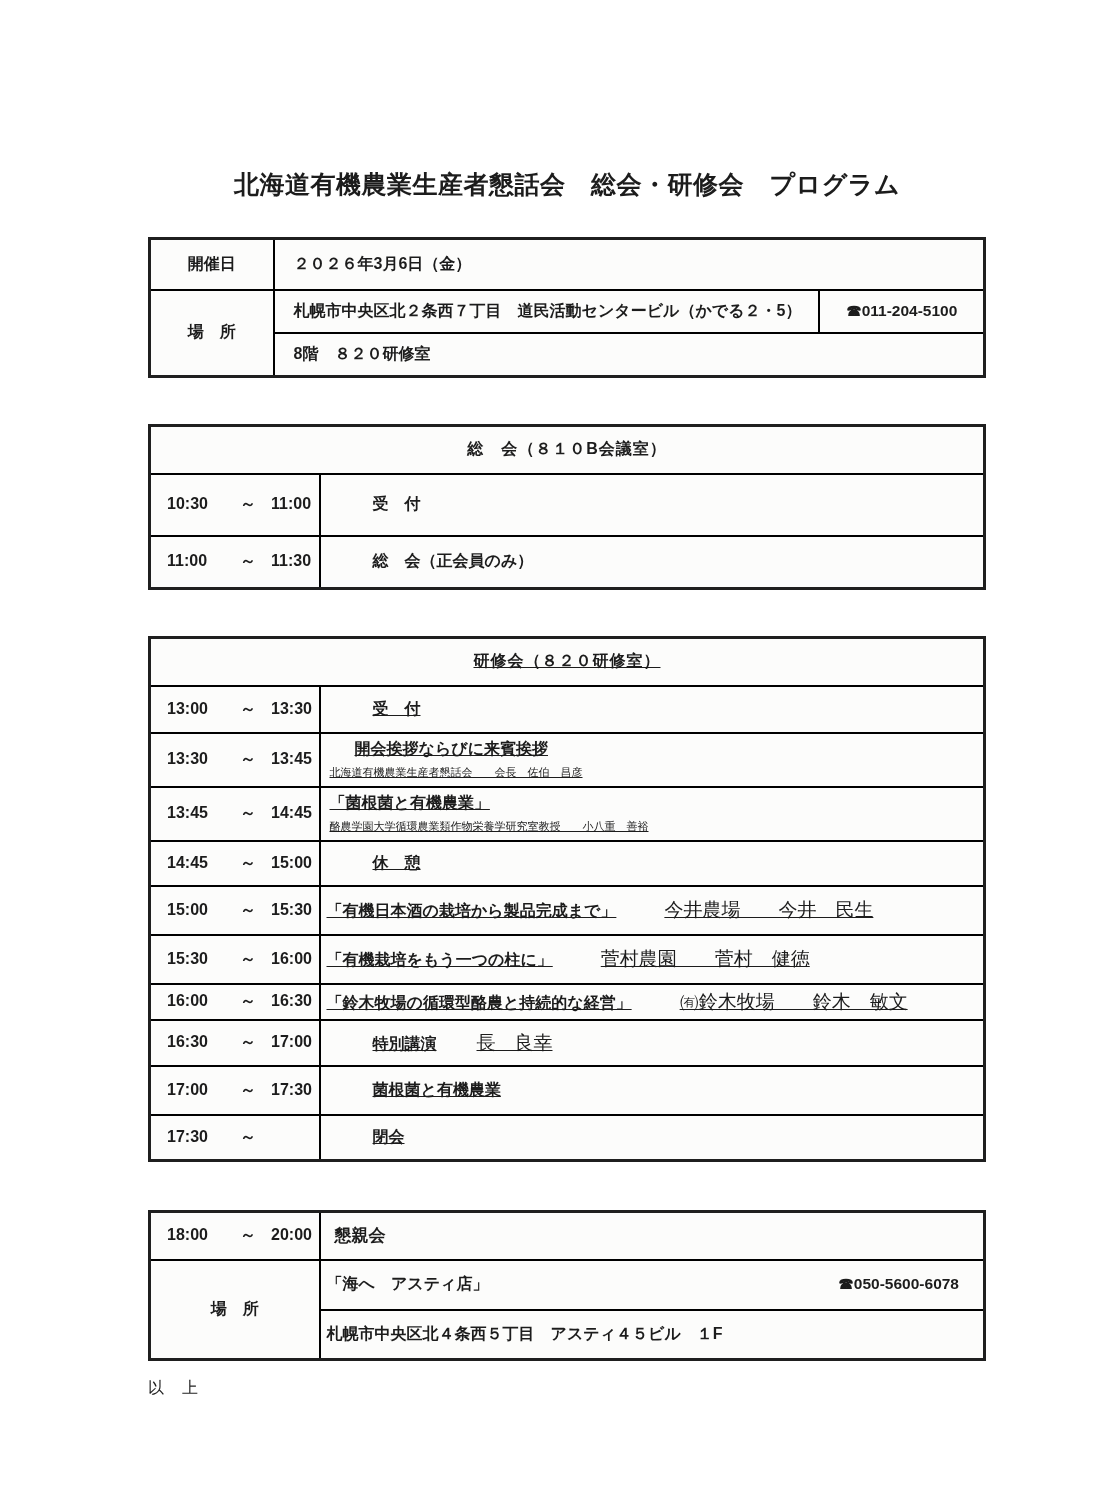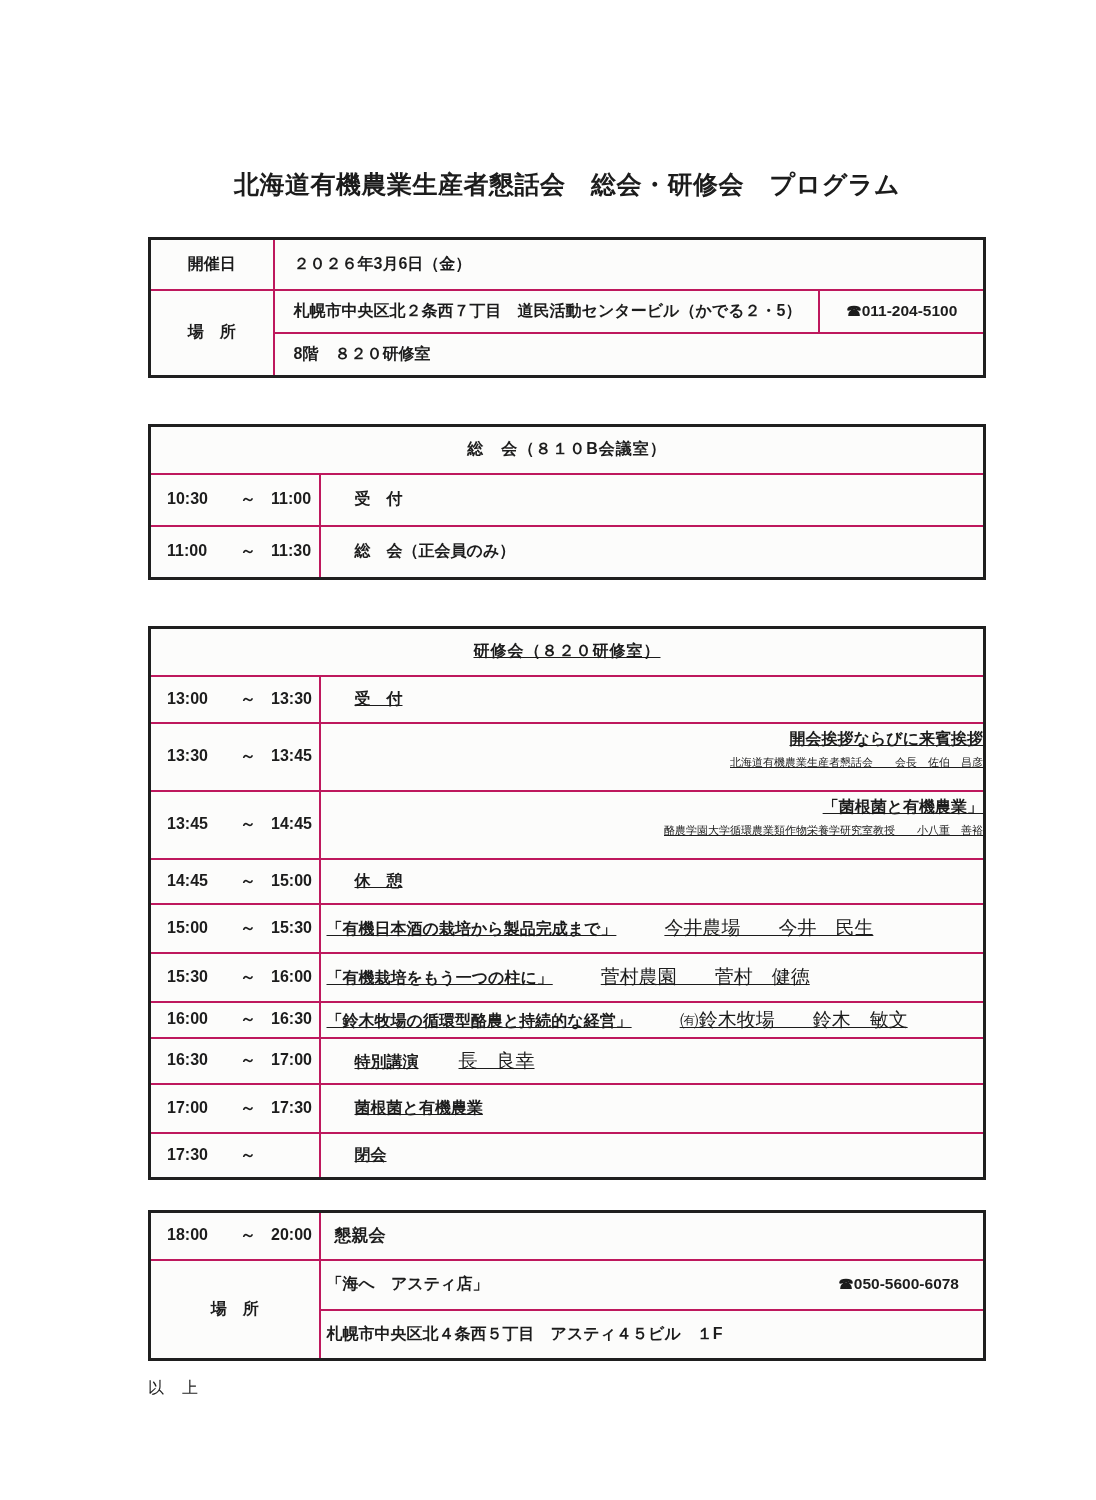--- a/index.html
+++ b/index.html
@@ -7,44 +7,44 @@
   body { width:1096px; height:1500px; position:relative;
          font-family:"Liberation Sans", sans-serif; color:#1c1c1c; }
   .sheet { position:absolute; inset:0; background:#ffffff; overflow:hidden; }
   .content { position:absolute; left:148px; top:0; width:838px; }
 
   .page-title { margin-top:168px; text-align:center;
                 font-size:25px; font-weight:bold; letter-spacing:0.5px; }
 
   table { border-collapse:collapse; width:100%; table-layout:fixed; }
   .tbl  { border:3px solid #1f1f1f; background:#fcfcfb; }
-  .tbl td { border:2px solid #be185d; font-size:16px; font-weight:bold;
+  .tbl td { border:2px solid #000000; font-size:16px; font-weight:bold;
             vertical-align:middle; overflow:hidden; white-space:nowrap; }
 
   
   .t1 { margin-top:36px; }
   .t1 .label { text-align:center; }
   .t1 .value { padding-left:19px; }
   .t1 .phone { text-align:center; font-size:15.5px; }
 
   
   .t2 { margin-top:46px; }
   .t3 { margin-top:46px;text-decoration:underline; }
-  .t4 { margin-top:30px;padding-left:32px; }
+  .t4 { margin-top:48px;padding-left:32px; }
 
   .hdr { text-align:center; font-size:18px; letter-spacing:1px; }
 
   .time { padding-left:16px; }
   .time .ts, .time .te { display:inline-block; width:58px; }
   .time .tt { display:inline-block; width:46px; text-align:center; }
 
   .cell { padding-left:6px; }
-  .ind  { padding-left:34px; }   
-
-  .two { padding-top:3px; padding-bottom:16px;text-align:right; }
+  .ind  { padding-left:52px; }   
+
+  .two { padding-top:3px; padding-bottom:2px; }
   .two .lt { padding-left:28px; line-height:23px; }
   .two .lt.br { padding-left:3px; }
   .two .ls { padding-left:3px; font-weight:normal; font-size:11px; line-height:24px; }
 
   .sp { font-weight:normal; font-size:19px; margin-left:48px; }
   .sp.near { margin-left:40px; }
 
   
   .t4 .event { padding-left:14px; font-size:17px; }
   .t4 .label { text-align:center; }
@@ -87,21 +87,21 @@
 
     <table class="tbl t2">
       <colgroup>
           <col style="width:170px">
           <col>
         </colgroup>
       <tbody>
           <tr style="height:48px">
         <td class="hdr" colspan="2">総　会（８１０B会議室）</td>
       </tr>
-      <tr style="height:52px">
+      <tr style="height:62px">
         <td class="time">
           <span class="ts">10:30</span><span class="tt">～</span><span class="te">11:00</span>
         </td>
         <td class="cell ind">受　付</td>
       </tr>
       <tr style="height:53px">
         <td class="time">
           <span class="ts">11:00</span><span class="tt">～</span><span class="te">11:30</span>
         </td>
         <td class="cell ind">総　会（正会員のみ）</td>

